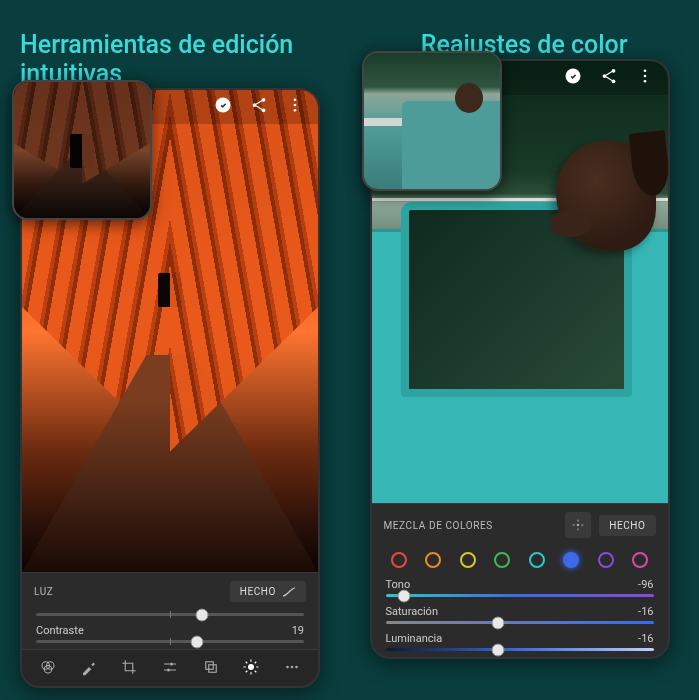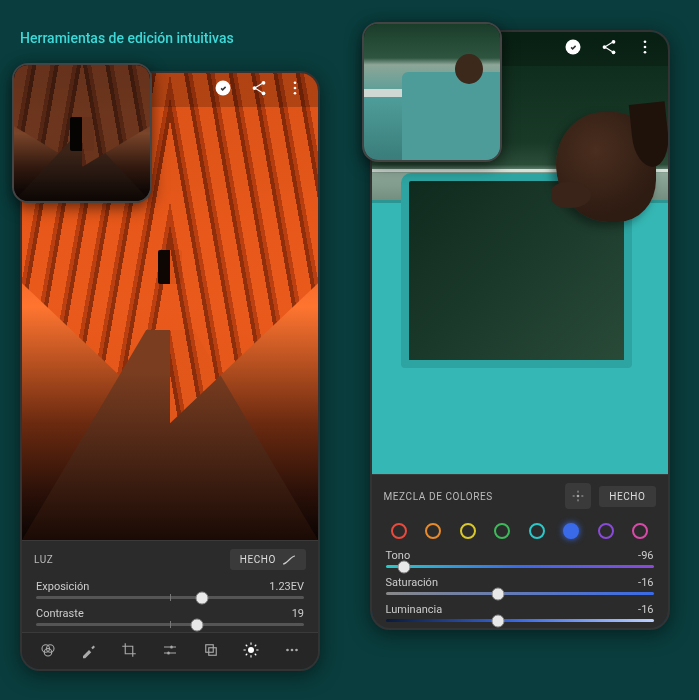--- a/index.html
+++ b/index.html
@@ -17,23 +17,22 @@
     padding: 30px 20px;
   }
   .col {
     flex: 1;
     display: flex;
     flex-direction: column;
     align-items: stretch;
   }
   .headline {
     color: #3dd9d9;
-    font-size: 14px;
+    font-size: 25px;
     font-weight: 500;
-    margin-bottom: 25px;
   }
   .headline.right { text-align: center; }
   .phone-wrap {
     position: relative;
   }
   .phone {
     width: 300px;
     height: 600px;
     background: #0c4a6e;
     border-radius: 20px;
@@ -308,24 +307,20 @@
             <span>LUZ</span>
             <div class="btn-chip">
               <span>HECHO</span>
               <svg width="14" height="10" viewBox="0 0 14 10">
                   <path d="M1 9 C5 9 9 1 13 1" stroke="#ccc" stroke-width="1.2" fill="none"></path>
                 </svg>
             </div>
           </div>
 
           <div>
-            <div class="slider-row">
-                <span>Exposición</span>
-                <span>1.23EV</span>
-              </div>
             <div class="slider-track">
                 <div class="slider-center-tick"></div>
                 <div class="slider-thumb" style="left:62%"></div>
               </div>
           </div>
           <div>
             <div class="slider-row">
                 <span>Contraste</span>
                 <span>19</span>
               </div>
@@ -365,20 +360,21 @@
                   <circle cx="12" cy="12" r="1.8"></circle>
                   <circle cx="18" cy="12" r="1.8"></circle>
                 </svg></span>
           </div>
         </div>
       </div>
     </div>
   </div>
 
   <div class="col">
+    <div class="headline right">Reajustes de color</div>
     <div class="phone-wrap">
 
       <div class="thumb">
         <div class="thumb-truck">
           <div class="mini-road"></div>
           <div class="mini-truck"></div>
           <div class="mini-dog"></div>
         </div>
       </div>
 

